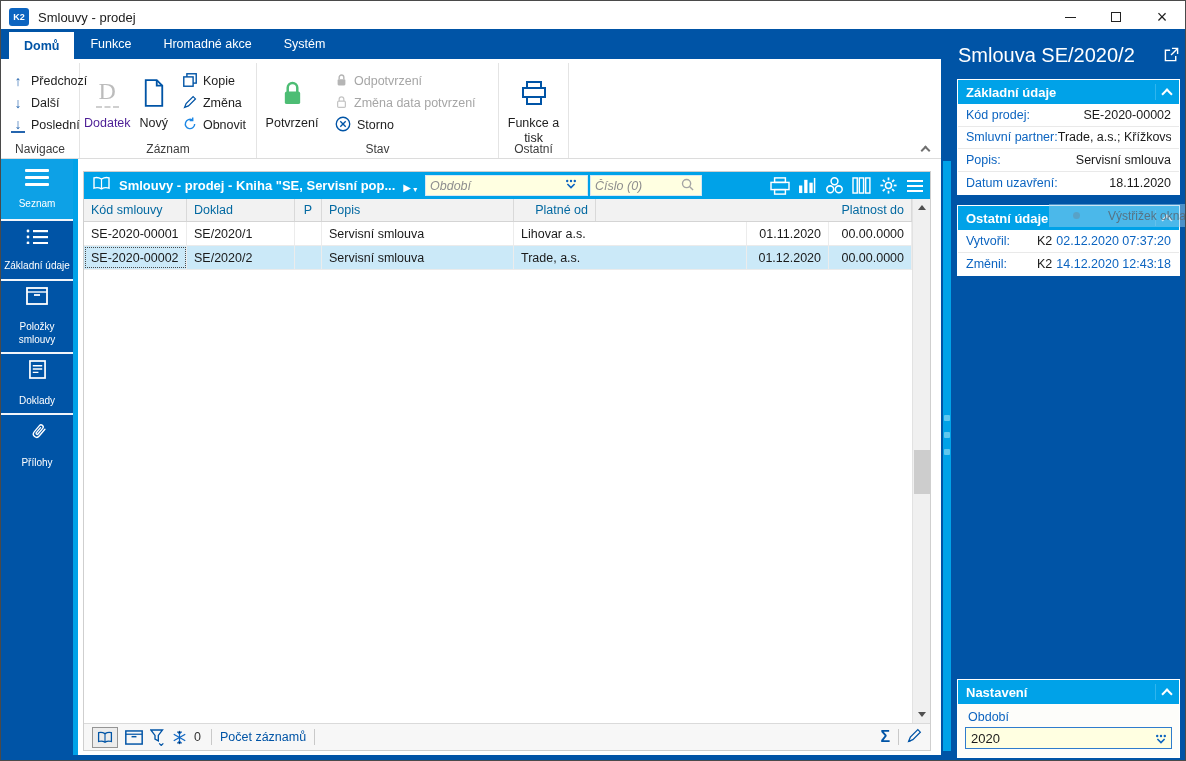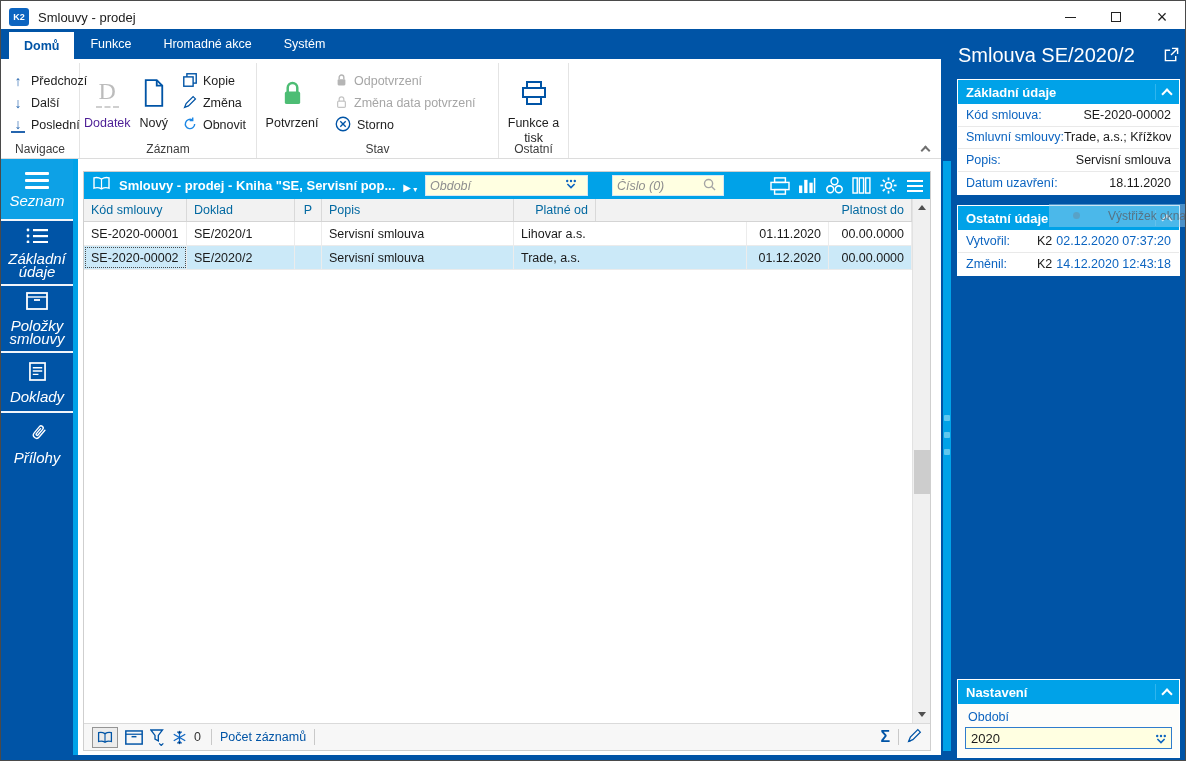--- a/index.html
+++ b/index.html
@@ -33,39 +33,39 @@
   .rb-lg.disabled .lb { color:#4c1d95; }
   .arrow-glyph { color:#2565ae; font-size:14px; width:14px; text-align:center; }
   .arrow-bar { border-bottom:2px solid #2565ae; line-height:12px; display:inline-block; height:15px; }
   .dodatek-d { font-size:24px; color:#bcbcbc; border-bottom:2px dashed #cfcfcf; padding:0 3px 1px 3px; font-family:"Liberation Serif", serif; }
   .ribbon-collapse { position:absolute; top:141px; left:916px; width:16px; height:14px; display:flex; align-items:center; justify-content:center; }
   .chev-up-gray { width:7px; height:7px; border-left:2px solid #707070; border-top:2px solid #707070; transform:rotate(45deg); margin-top:3px; }
 
   
   .sidebar { position:absolute; left:0; top:158px; width:77px; height:603px; background:#0054a6; border-right:5px solid #00a2e8; }
   .sb-item { width:100%; min-height:60px; border-bottom:2px solid #f2f6fb; color:#fff; display:flex; flex-direction:column; align-items:center; justify-content:center; padding:6px 2px; text-align:center; }
-  .sb-item .lb { font-size:15px; line-height:13px; margin-top:5px;font-style:italic; }
+  .sb-item .lb { font-size:10px; line-height:13px; margin-top:11px; }
   .sb-item.active { background:#0da1e6; }
   .sb-item:last-child { border-bottom:none; }
   .hamb { display:flex; flex-direction:column; gap:4px; }
   .hamb span { display:block; width:24px; height:3px; background:#fff; border-radius:1px; }
 
   
   .gridcard { position:absolute; left:82px; top:170px; width:848px; height:580px; background:#fff; border:1px solid #cfcfcf; display:flex; flex-direction:column; }
   .gtoolbar { height:27px; background:#00a2e8; display:flex; align-items:center; padding:0 4px 0 8px; flex:0 0 auto; }
   .gtitle { color:#fff; font-size:13px; font-weight:bold; margin-left:8px; white-space:nowrap; }
   .playwrap { margin-left:8px; position:relative; color:#fff; }
   .play { font-size:10px; }
   .play-caret { position:absolute; font-size:8px; left:10px; top:8px; }
   .flt { background:#ffffe1; height:21px; display:flex; align-items:center; border:1px solid #d8e7f2; }
   .flt input { border:none; outline:none; background:transparent; height:19px; font-size:12.5px; font-family:"Liberation Sans",sans-serif; padding:0 4px; color:#333; }
   .flt input::placeholder { font-style:italic; color:#8e8e8e; }
   .flt-period { width:163px; margin-left:14px; }
   .flt-period input { width:138px; }
-  .flt-number { width:112px; margin-left:24px; }
+  .flt-number { width:112px; margin-left:2px; }
   .flt-number input { width:90px; }
   .gt-icons { margin-left:auto; display:flex; align-items:center; gap:5px; }
   .gt-ic { width:22px; height:22px; display:flex; align-items:center; justify-content:center; position:relative; }
   .hamb-w { display:flex; flex-direction:column; gap:3px; }
   .hamb-w span { width:16px; height:2px; background:#fff; display:block; }
 
   .ghead { height:23px; background:#f2f2f2; display:flex; border-bottom:1px solid #d4d4d4; flex:0 0 auto; padding-right:18px; }
   .gh-cell { font-size:12.5px; color:#0369a1; display:flex; align-items:center; padding:0 7px; border-right:1px solid #d9d9d9; overflow:hidden; white-space:nowrap; }
   .grow { height:24px; display:flex; border-bottom:1px solid #ebebeb; flex:0 0 auto; padding-right:18px; }
   .grow.selected { background:#cbe9f8; }
@@ -488,25 +488,25 @@
           </svg></span>
     </div>
 
     <div class="rcard card-w" style="top:46px;">
       <div class="rhead">
         <span class="t">Základní údaje</span>
         <span class="div"></span>
         <span class="chev-up"></span>
       </div>
       <div class="rrow">
-        <span class="lab">Kód smlouva:</span>
+        <span class="lab">Kód prodej:</span>
         <span class="val">SE-2020-00002</span>
       </div>
       <div class="rrow">
-        <span class="lab">Smluvní smlouvy:</span>
+        <span class="lab">Smluvní partner:</span>
         <span class="val">Trade, a.s.; Křížkovsk...</span>
       </div>
       <div class="rrow">
         <span class="lab">Popis:</span>
         <span class="val">Servisní smlouva</span>
       </div>
       <div class="rrow">
         <span class="lab">Datum uzavření:</span>
         <span class="val">18.11.2020</span>
       </div>

